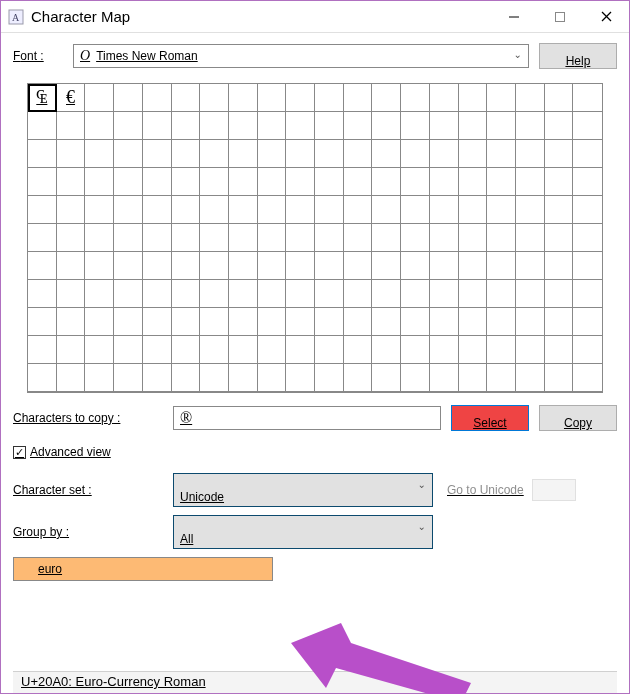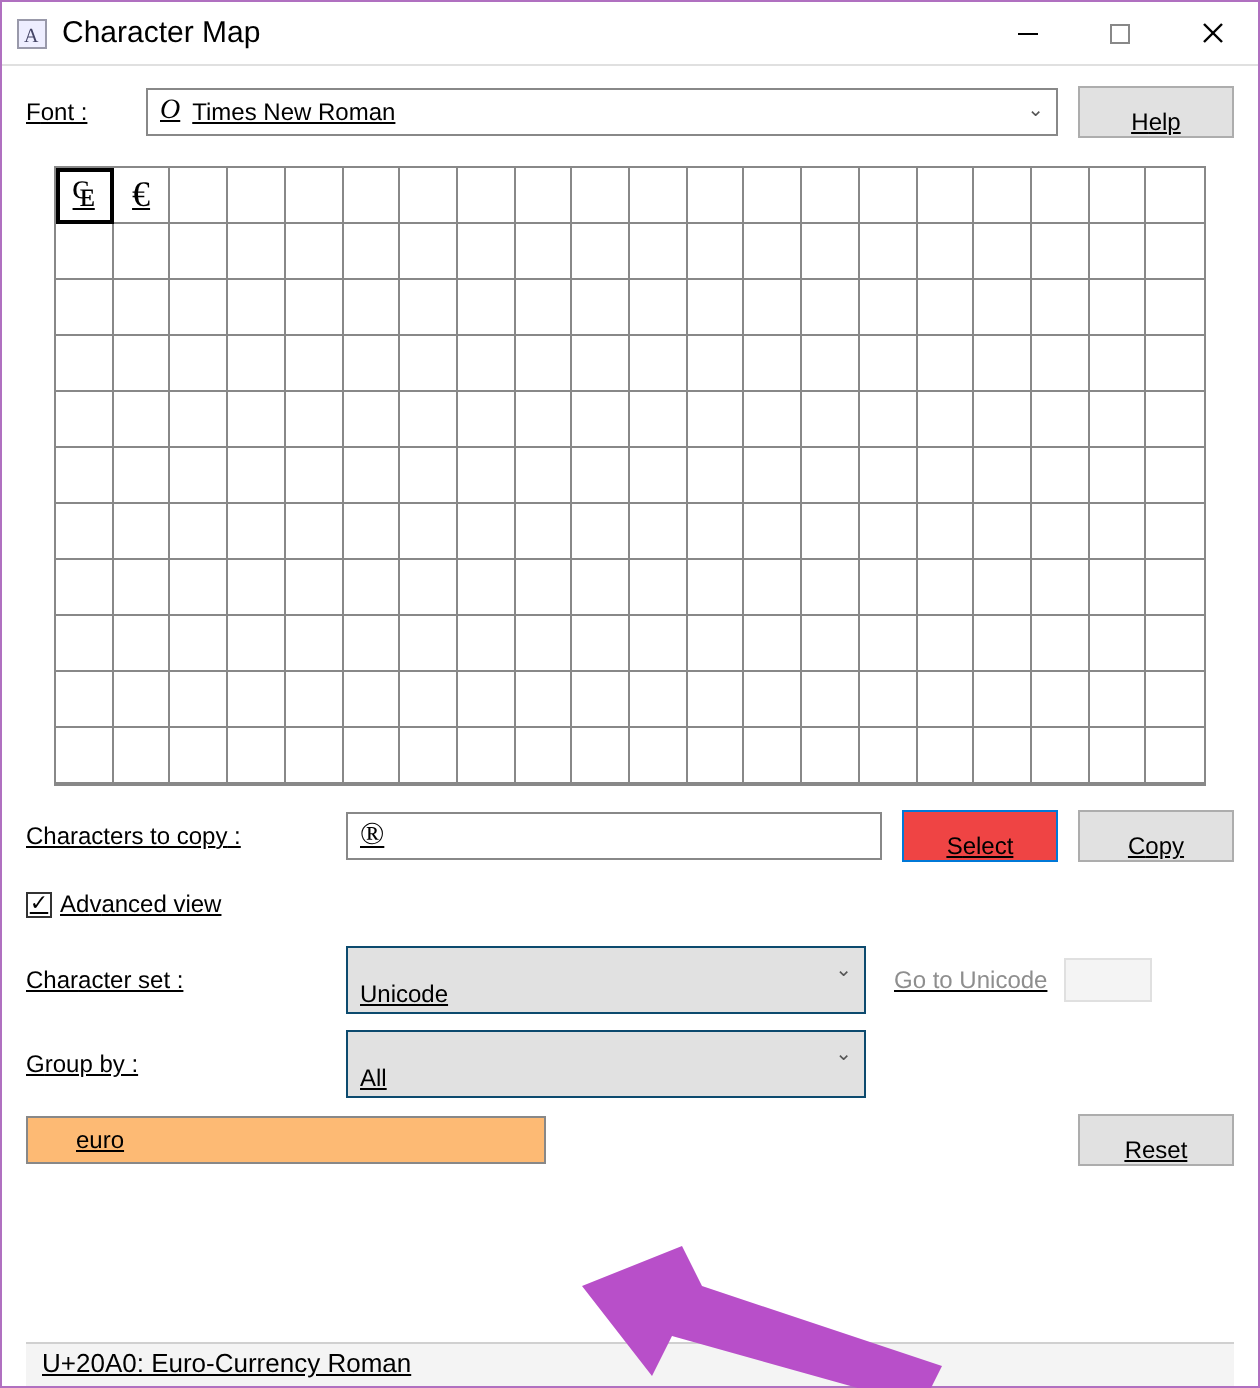--- a/index.html
+++ b/index.html
@@ -493,23 +493,20 @@
         <span>All</span>
         <span class="chev">⌄</span>
       </div>
     </div>
 
     <div class="row" style="margin-bottom:4px">
       <div class="search-input">
         <span>euro</span>
       </div>
       <span style="flex:1"></span>
-      <div class="btn">
-        <span><span class="u">R</span>eset</span>
-      </div>
     </div>
 
     <svg class="arrow-annot" width="200" height="80">
       <polygon points="10,20 60,0 70,20 190,60 180,80 55,45 45,65" fill="#b84fc9"></polygon>
     </svg>
 
     <div class="status">U+20A0: Euro-Currency Roman</div>
 
   </div>
 </div>

